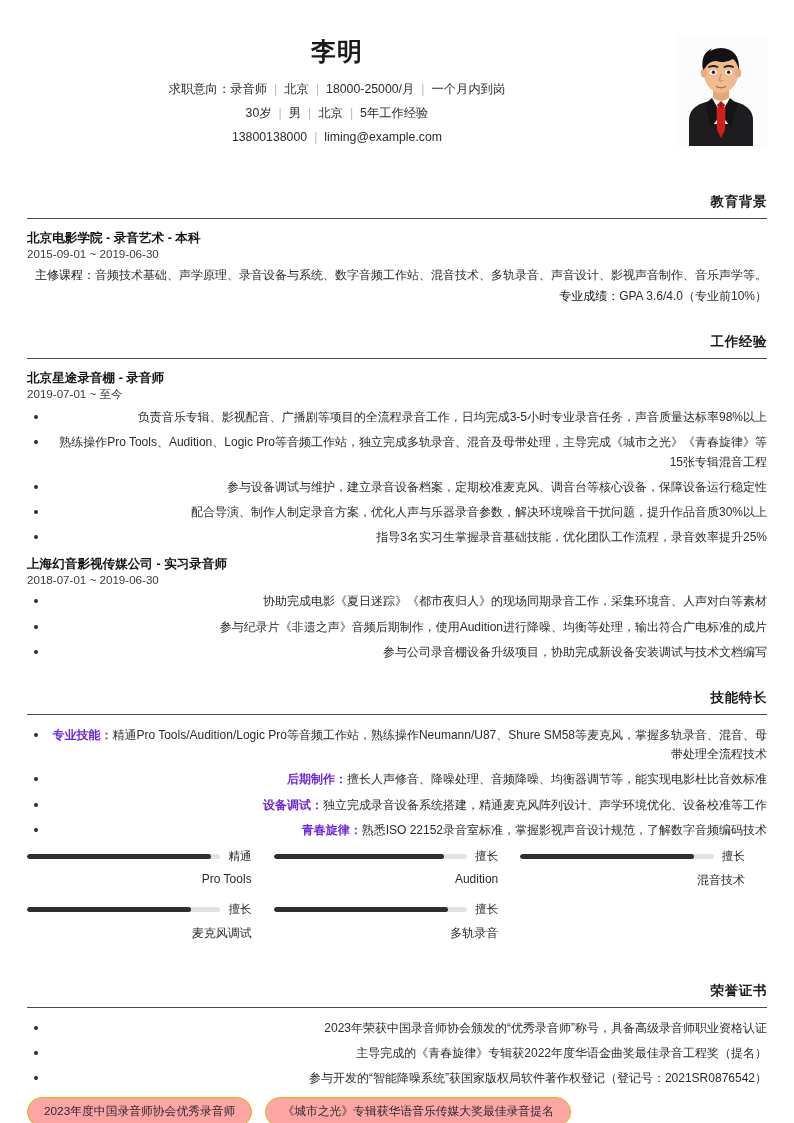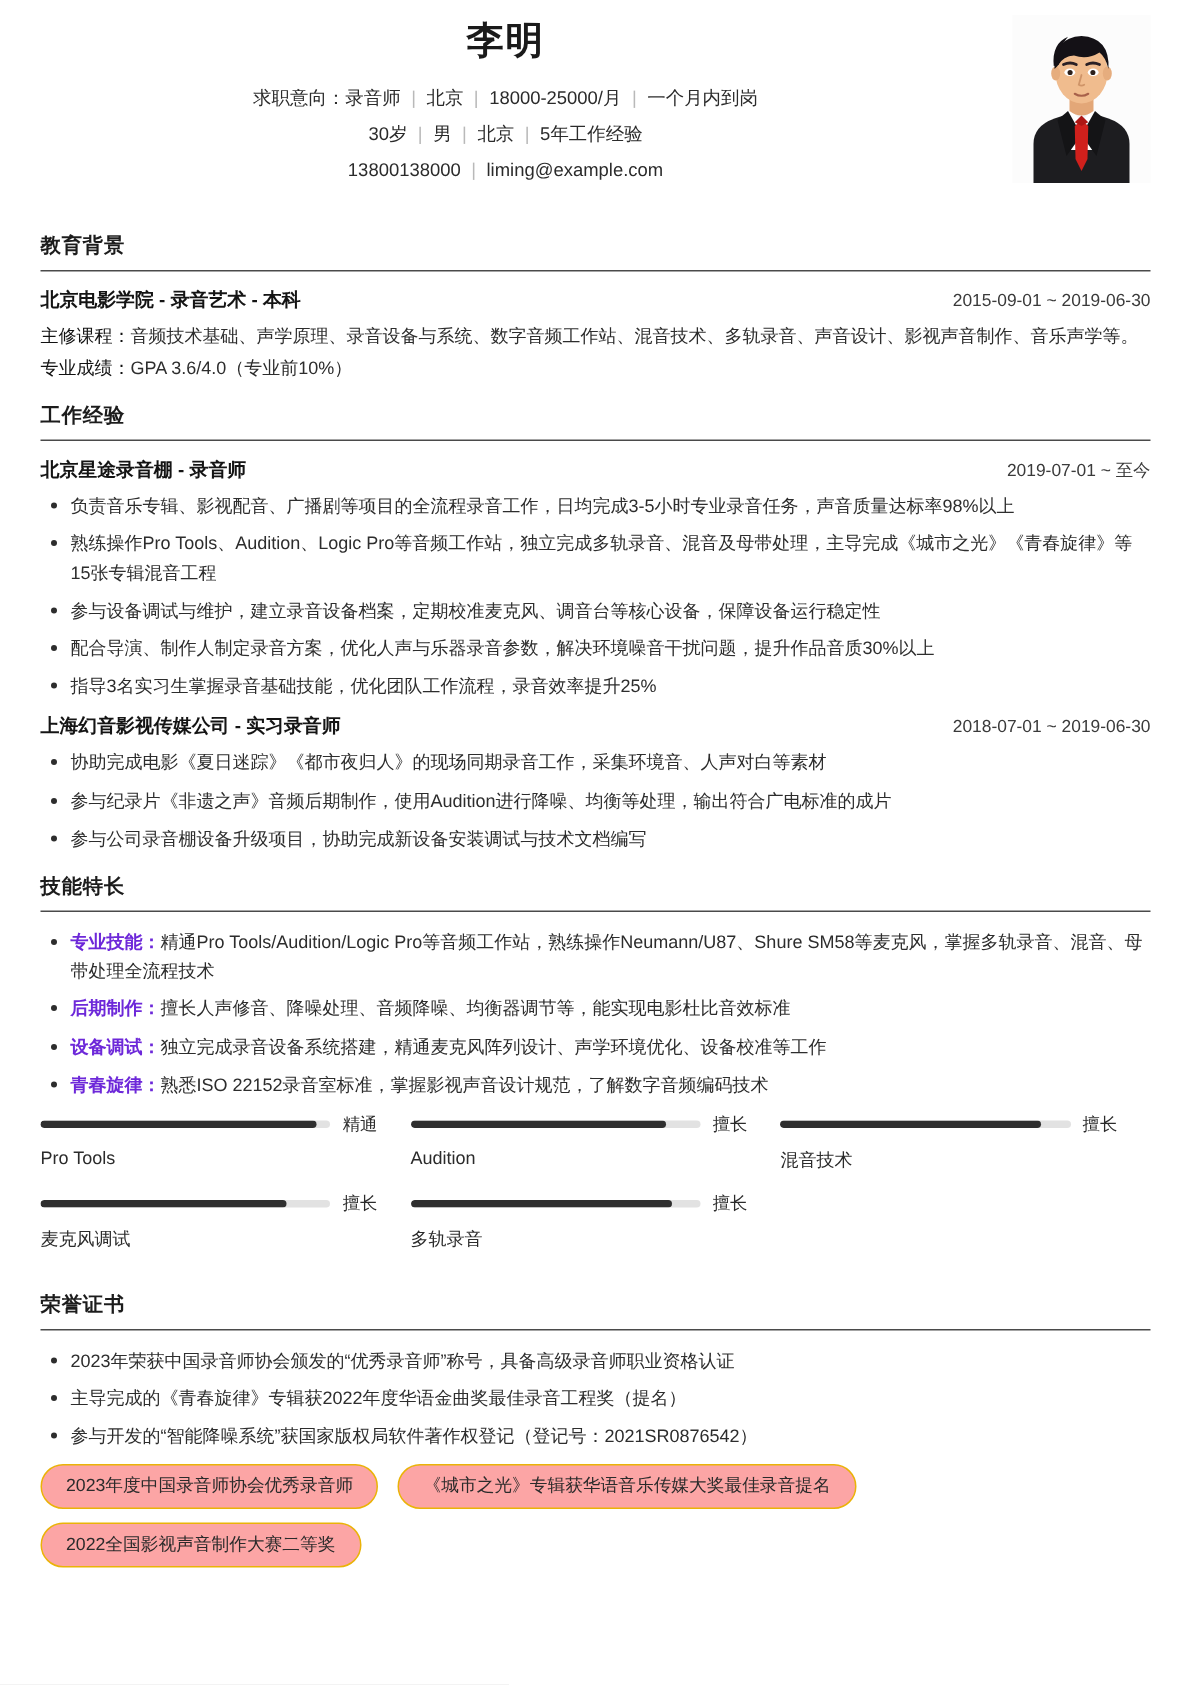--- a/index.html
+++ b/index.html
@@ -9,21 +9,21 @@
     height: 1123px;
     background: #e9e9e9;
     font-family: "Liberation Sans", "DejaVu Sans", sans-serif;
   }
 
   .page {
     position: relative;
     width: 794px;
     height: 1123px;
     background: #ffffff;
-    padding: 4px 27px 10px 27px;
+    padding: 28px 27px 10px 27px;
     overflow: hidden;
   }
 
   
   .header {
     position: relative;
     padding: 8px 0 14px 0;
     min-height: 120px;
   }
   .header-center {
@@ -57,21 +57,21 @@
     right: 0px;
     top: 6px;
     width: 92px;
     height: 112px;
     overflow: hidden;
     background: #fbfbfb;
   }
   .avatar svg { display: block; width: 100%; height: 100%; }
 
   
-  .section { margin-top: 13px; }
+  .section { margin-top: 27px; text-align: right; }
   .section-title {
     font-size: 13.5px;
     font-weight: bold;
     color: #1c1c1c;
     letter-spacing: 0.6px;
     padding-bottom: 7px;
   }
   .section-rule {
     height: 1px;
     background: #4a4a4a;
@@ -79,20 +79,21 @@
     margin-bottom: 11px;
   }
 
   
   .entry { margin-bottom: 2px; }
   .entry-head {
     display: flex;
     justify-content: space-between;
     align-items: baseline;
     margin-bottom: 6px;
+    flex-direction: column;
   }
   .entry-title {
     font-size: 12.6px;
     font-weight: bold;
     color: #141414;
   }
   .entry-date {
     font-size: 11.6px;
     color: #3a3a3a;
     white-space: nowrap;

